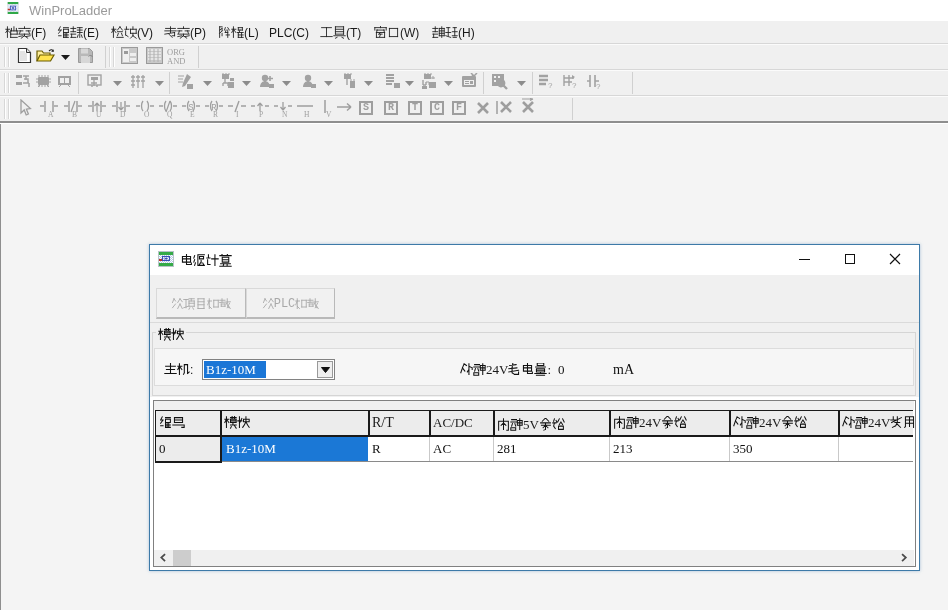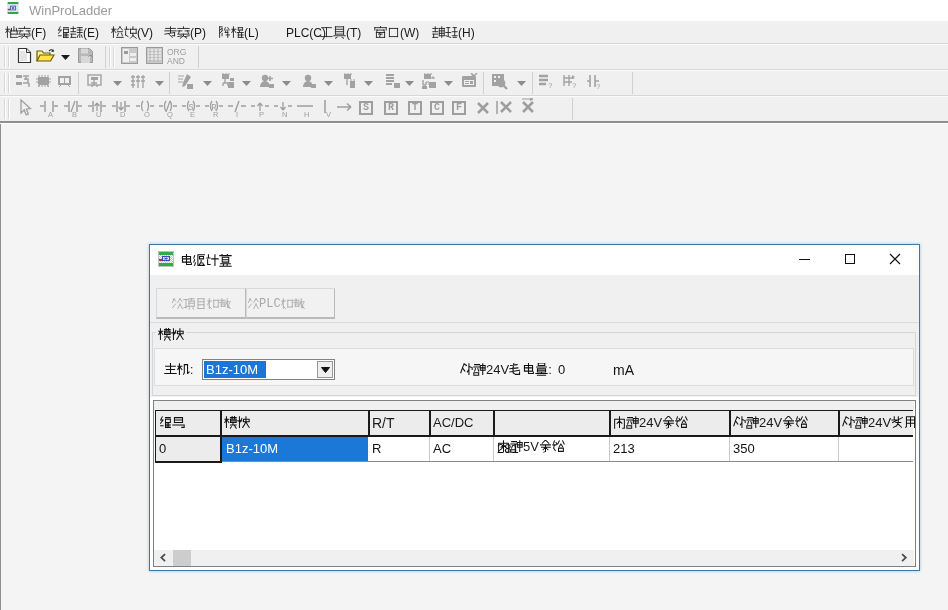--- a/index.html
+++ b/index.html
@@ -1,18 +1,18 @@
 <!DOCTYPE html>
 <html><head><meta charset="utf-8"><style>
 *{margin:0;padding:0;box-sizing:border-box}
 html,body{width:948px;height:610px;overflow:hidden;background:#f0f0f0;
  font-family:"Liberation Sans",sans-serif;}
 .abs{position:absolute}
 .tr{position:absolute;white-space:nowrap;font-size:12px;color:#1a1a1a;line-height:16px}
-.mono{font-family:Liberation Sans, sans-serif}
+.mono{font-family:Liberation Serif, serif}
 .sep{position:absolute;width:1px;background:#d0d0d0}
 .grip{position:absolute;width:2px;background:#d7d7d7;border-right:1px solid #fff}
 svg{display:inline-block}
 </style></head><body>
 
 <div class="abs" style="left:0;top:0;width:948px;height:21px;background:#fff"></div>
 <svg class="abs" style="left:7px;top:2px" width="12" height="12" viewBox="0 0 16 16">
 <rect x="0" y="0" width="16" height="16" fill="#e8e8e8"></rect>
 <rect x="1" y="0" width="14" height="3" fill="#2fa848"></rect>
 <rect x="1" y="13" width="14" height="3" fill="#2fa848"></rect>
@@ -48,21 +48,21 @@
 <div class="tr " style="left:164px;top:24px"><svg style="vertical-align:middle;" width="13" height="13" viewBox="0 0 16 16">
       <path d="M2 3L14 3 M8 1L8 8 M1 6L15 6 M1 10L13 8 M13 8L13 12 M13 12L10 12 M6 10L10 14" stroke="#222" stroke-width="1.1" fill="none" stroke-linecap="square"></path>
     </svg><svg style="vertical-align:middle;" width="13" height="13" viewBox="0 0 16 16">
       <path d="M1 3L15 3 M8 1L8 3 M1 6L6 6 M10 6L15 6 M3 6L2 9 M13 6L14 9 M1 10L15 10 M8 10L8 12 M8 12L4 15 M8 12L12 15 M1 13L6 12 M10 13L15 12" stroke="#222" stroke-width="1.1" fill="none" stroke-linecap="square"></path>
     </svg><span style="vertical-align:middle">(P)</span></div>
 <div class="tr " style="left:218px;top:24px"><svg style="vertical-align:middle;" width="13" height="13" viewBox="0 0 16 16">
       <path d="M2 1L5 1 M2 1L2 14 M2 5L5 3 M5 3L5 6 M5 6L2 9 M5 9L5 12 M9 2L8 5 M12 2L14 5 M10 5L9 8 M9 8L12 8 M12 5L12 14 M10 11L14 11" stroke="#222" stroke-width="1.1" fill="none" stroke-linecap="square"></path>
     </svg><svg style="vertical-align:middle;" width="13" height="13" viewBox="0 0 16 16">
       <path d="M3 1L3 14 M1 4L6 4 M3 4L1 8 M3 4L6 8 M9 2L14 2 M9 2L9 5 M9 5L14 5 M14 2L14 5 M11 5L10 8 M8 8L15 8 M9 8L9 14 M13 8L13 14 M9 11L15 11 M9 14L15 14" stroke="#222" stroke-width="1.1" fill="none" stroke-linecap="square"></path>
     </svg><span style="vertical-align:middle">(L)</span></div>
-<div class="tr " style="left:286px;top:24px"><span style="vertical-align:middle">PLC(C)</span></div>
+<div class="tr " style="left:269px;top:24px"><span style="vertical-align:middle">PLC(C)</span></div>
 <div class="tr " style="left:320px;top:24px"><svg style="vertical-align:middle;" width="13" height="13" viewBox="0 0 16 16">
       <path d="M2 2L14 2 M8 2L8 13 M1 13L15 13" stroke="#222" stroke-width="1.1" fill="none" stroke-linecap="square"></path>
     </svg><svg style="vertical-align:middle;" width="13" height="13" viewBox="0 0 16 16">
       <path d="M3 1L13 1 M3 1L3 10 M13 1L13 10 M3 4L13 4 M3 7L13 7 M3 10L13 10 M1 12L15 12 M5 14L3 15 M11 14L13 15" stroke="#222" stroke-width="1.1" fill="none" stroke-linecap="square"></path>
     </svg><span style="vertical-align:middle">(T)</span></div>
 <div class="tr " style="left:374px;top:24px"><svg style="vertical-align:middle;" width="13" height="13" viewBox="0 0 16 16">
       <path d="M8 0L8 2 M1 2L15 2 M1 2L1 5 M15 2L15 5 M3 5L13 5 M4 5L3 8 M12 5L13 8 M3 8L13 8 M3 8L3 14 M13 8L13 14 M8 8L6 10 M6 10L10 10 M8 10L7 13 M3 14L13 14" stroke="#222" stroke-width="1.1" fill="none" stroke-linecap="square"></path>
     </svg><svg style="vertical-align:middle;" width="13" height="13" viewBox="0 0 16 16">
       <path d="M3 3L3 13 M3 3L13 3 M13 3L13 13 M3 13L13 13" stroke="#222" stroke-width="1.1" fill="none" stroke-linecap="square"></path>
     </svg><span style="vertical-align:middle">(W)</span></div>
@@ -374,21 +374,21 @@
       <path d="M4 1L2 6 M4 1L6 4 M2 13L6 8 M12 1L9 6 M12 1L15 5 M9 14L12 8 M12 8L15 14" stroke="#a8a8a8" stroke-width="1.2" fill="none" stroke-linecap="square"></path>
     </svg><svg style="vertical-align:middle;" width="12" height="12" viewBox="0 0 16 16">
       <path d="M1 2L7 2 M4 2L4 13 M1 13L7 11 M8 1L15 1 M11 1L11 4 M8 4L15 4 M8 4L8 11 M15 4L15 11 M8 7L15 7 M8 11L15 11 M9 13L8 15 M13 13L14 15" stroke="#a8a8a8" stroke-width="1.2" fill="none" stroke-linecap="square"></path>
     </svg><svg style="vertical-align:middle;" width="12" height="12" viewBox="0 0 16 16">
       <path d="M4 1L4 14 M12 1L12 14 M4 1L12 1 M4 5L12 5 M4 9L12 9 M4 14L12 14" stroke="#a8a8a8" stroke-width="1.2" fill="none" stroke-linecap="square"></path>
     </svg><svg style="vertical-align:middle;" width="12" height="12" viewBox="0 0 16 16">
       <path d="M3 1L3 14 M1 4L6 4 M3 4L1 9 M6 14L3 11 M9 3L15 3 M9 3L9 12 M15 3L15 12 M9 12L15 12" stroke="#a8a8a8" stroke-width="1.2" fill="none" stroke-linecap="square"></path>
     </svg><svg style="vertical-align:middle;" width="12" height="12" viewBox="0 0 16 16">
       <path d="M4 1L4 5 M1 3L8 3 M1 6L15 5 M11 1L11 8 M3 8L3 11 M3 8L8 8 M8 8L8 11 M3 11L8 11 M10 7L13 13 M14 7L11 13 M13 11L15 14" stroke="#a8a8a8" stroke-width="1.2" fill="none" stroke-linecap="square"></path>
     </svg></div>
-<div class="abs" style="left:246px;top:288px;width:89px;height:31px;background:#f1f1f1;border:1px solid #d9d9d9;border-right:1px solid #b9b9b9;border-bottom:2px solid #b9b9b9;text-align:left;line-height:28px;font-size:12px;color:#a8a8a8"><svg style="vertical-align:middle;" width="12" height="12" viewBox="0 0 16 16">
+<div class="abs" style="left:246px;top:288px;width:89px;height:31px;background:#f1f1f1;border:1px solid #d9d9d9;border-right:1px solid #b9b9b9;border-bottom:2px solid #b9b9b9;text-align:center;line-height:28px;font-size:12px;color:#a8a8a8"><svg style="vertical-align:middle;" width="12" height="12" viewBox="0 0 16 16">
       <path d="M4 1L2 6 M4 1L6 4 M2 13L6 8 M12 1L9 6 M12 1L15 5 M9 14L12 8 M12 8L15 14" stroke="#a8a8a8" stroke-width="1.2" fill="none" stroke-linecap="square"></path>
     </svg><span style="vertical-align:middle;font-family:'Liberation Mono'">PLC</span><svg style="vertical-align:middle;" width="12" height="12" viewBox="0 0 16 16">
       <path d="M3 1L3 14 M1 4L6 4 M3 4L1 9 M6 14L3 11 M9 3L15 3 M9 3L9 12 M15 3L15 12 M9 12L15 12" stroke="#a8a8a8" stroke-width="1.2" fill="none" stroke-linecap="square"></path>
     </svg><svg style="vertical-align:middle;" width="12" height="12" viewBox="0 0 16 16">
       <path d="M4 1L4 5 M1 3L8 3 M1 6L15 5 M11 1L11 8 M3 8L3 11 M3 8L8 8 M8 8L8 11 M3 11L8 11 M10 7L13 13 M14 7L11 13 M13 11L15 14" stroke="#a8a8a8" stroke-width="1.2" fill="none" stroke-linecap="square"></path>
     </svg></div>
 <div class="abs" style="left:150px;top:322px;width:769px;height:1px;background:#dadada"></div>
 <div class="abs" style="left:152px;top:332px;width:764px;height:64px;border:1px solid #d5d5d5"></div>
 <div class="abs" style="left:156px;top:325px;background:#f0f0f0;padding:0 2px"><svg style="vertical-align:middle;" width="13" height="13" viewBox="0 0 16 16">
       <path d="M3 1L3 14 M1 4L6 4 M3 4L1 8 M3 4L6 8 M8 2L15 2 M10 0L10 4 M13 0L13 4 M8 4L8 8 M8 4L15 4 M15 4L15 8 M8 6L15 6 M8 8L15 8 M11 8L11 11 M8 11L15 11 M9 13L8 15 M13 12L15 15" stroke="#111" stroke-width="1.25" fill="none" stroke-linecap="square"></path>
@@ -449,21 +449,21 @@
     </svg><svg style="vertical-align:middle;" width="13" height="13" viewBox="0 0 16 16">
       <path d="M3 2L13 2 M3 5L13 5 M3 8L13 8 M3 2L3 8 M13 2L13 8 M1 11L15 11 M15 11L15 14 M12 14L15 14" stroke="#111" stroke-width="1.25" fill="none" stroke-linecap="square"></path>
     </svg></div>
 <div class="tr" style="left:224px;top:414px;font-size:13px"><svg style="vertical-align:middle;" width="13" height="13" viewBox="0 0 16 16">
       <path d="M3 1L3 14 M1 4L6 4 M3 4L1 8 M3 4L6 8 M8 2L15 2 M10 0L10 4 M13 0L13 4 M8 4L8 8 M8 4L15 4 M15 4L15 8 M8 6L15 6 M8 8L15 8 M11 8L11 11 M8 11L15 11 M9 13L8 15 M13 12L15 15" stroke="#111" stroke-width="1.25" fill="none" stroke-linecap="square"></path>
     </svg><svg style="vertical-align:middle;" width="13" height="13" viewBox="0 0 16 16">
       <path d="M3 1L3 14 M1 6L6 6 M6 3L3 9 M11 1L11 7 M8 4L15 4 M8 4L8 7 M15 4L15 7 M8 7L15 7 M11 7L9 11 M9 11L7 14 M11 7L13 11 M13 11L15 14" stroke="#111" stroke-width="1.25" fill="none" stroke-linecap="square"></path>
     </svg></div>
 <div class="tr" style="left:372px;top:414px;font-size:13px"><span class="mono" style="vertical-align:middle;font-size:14px">R/T</span></div>
 <div class="tr" style="left:433px;top:414px;font-size:13px"><span class="mono" style="vertical-align:middle;font-size:13px">AC/DC</span></div>
-<div class="tr" style="left:497px;top:438px;font-size:13px"><svg style="vertical-align:middle;" width="13" height="13" viewBox="0 0 16 16">
+<div class="tr" style="left:497px;top:416px;font-size:13px"><svg style="vertical-align:middle;" width="13" height="13" viewBox="0 0 16 16">
       <path d="M8 1L8 14 M2 4L2 15 M2 4L14 4 M14 4L14 15 M8 6L5 9 M8 6L11 9 M14 15L12 15" stroke="#111" stroke-width="1.25" fill="none" stroke-linecap="square"></path>
     </svg><svg style="vertical-align:middle;" width="13" height="13" viewBox="0 0 16 16">
       <path d="M2 2L8 2 M1 5L8 5 M3 7L2 10 M6 7L7 10 M1 12L7 12 M1 12L1 15 M1 15L7 15 M7 12L7 15 M12 1L12 14 M9 3L15 3 M9 6L15 6 M9 3L9 9 M15 3L15 9 M9 9L15 9" stroke="#111" stroke-width="1.25" fill="none" stroke-linecap="square"></path>
     </svg><span class="mono" style="vertical-align:middle;font-size:13px">5V</span><svg style="vertical-align:middle;" width="13" height="13" viewBox="0 0 16 16">
       <path d="M8 0L4 4 M8 0L12 4 M2 6L14 6 M8 6L8 14 M3 9L14 9 M8 9L5 12 M8 9L11 12 M8 14L6 15" stroke="#111" stroke-width="1.25" fill="none" stroke-linecap="square"></path>
     </svg><svg style="vertical-align:middle;" width="13" height="13" viewBox="0 0 16 16">
       <path d="M3 1L2 4 M5 3L6 5 M1 6L5 6 M3 6L2 10 M2 10L4 13 M9 1L7 5 M13 1L15 5 M11 5L9 8 M11 5L13 8 M8 10L14 10 M8 10L8 14 M14 10L14 14 M8 14L14 14" stroke="#111" stroke-width="1.25" fill="none" stroke-linecap="square"></path>
     </svg></div>
 <div class="tr" style="left:613px;top:414px;font-size:13px"><svg style="vertical-align:middle;" width="13" height="13" viewBox="0 0 16 16">
       <path d="M8 1L8 14 M2 4L2 15 M2 4L14 4 M14 4L14 15 M8 6L5 9 M8 6L11 9 M14 15L12 15" stroke="#111" stroke-width="1.25" fill="none" stroke-linecap="square"></path>

